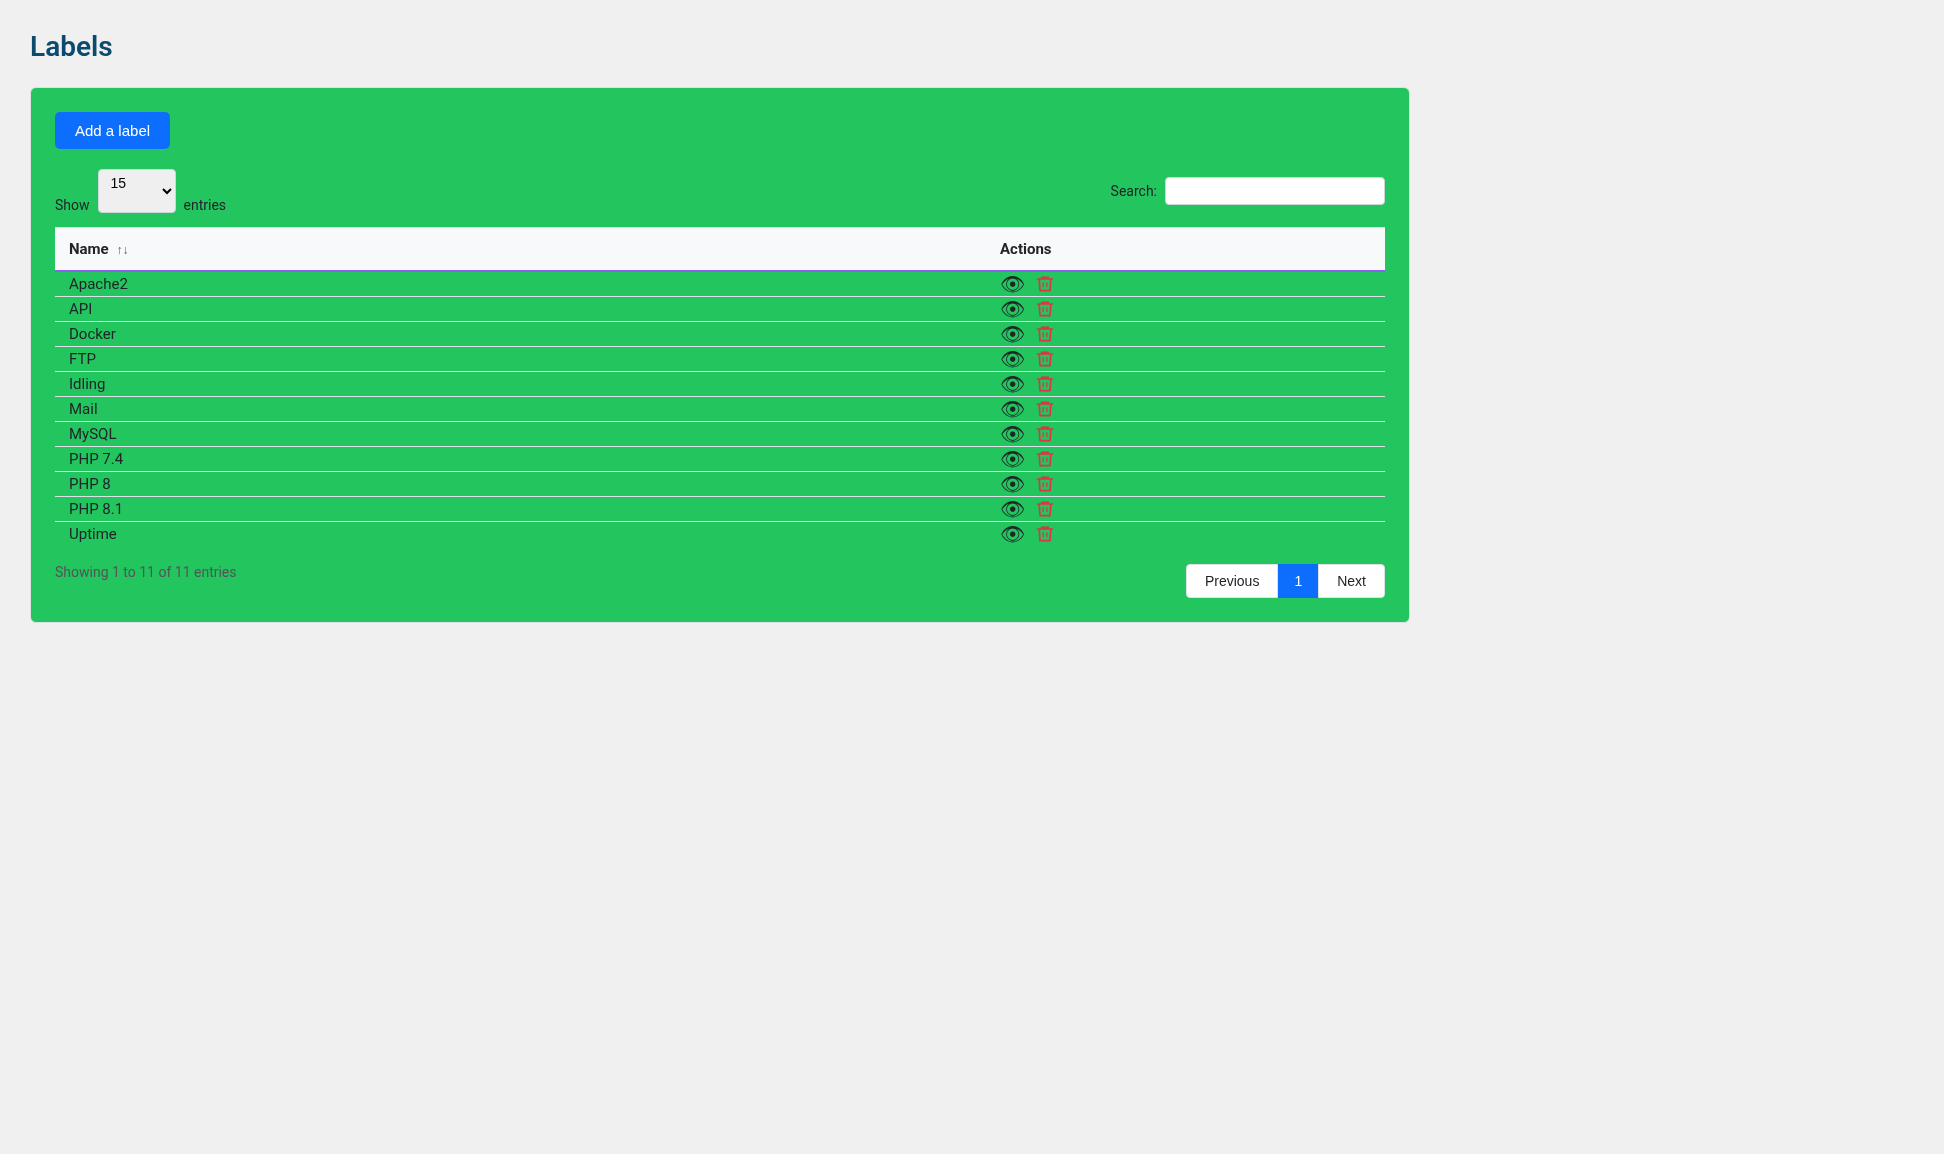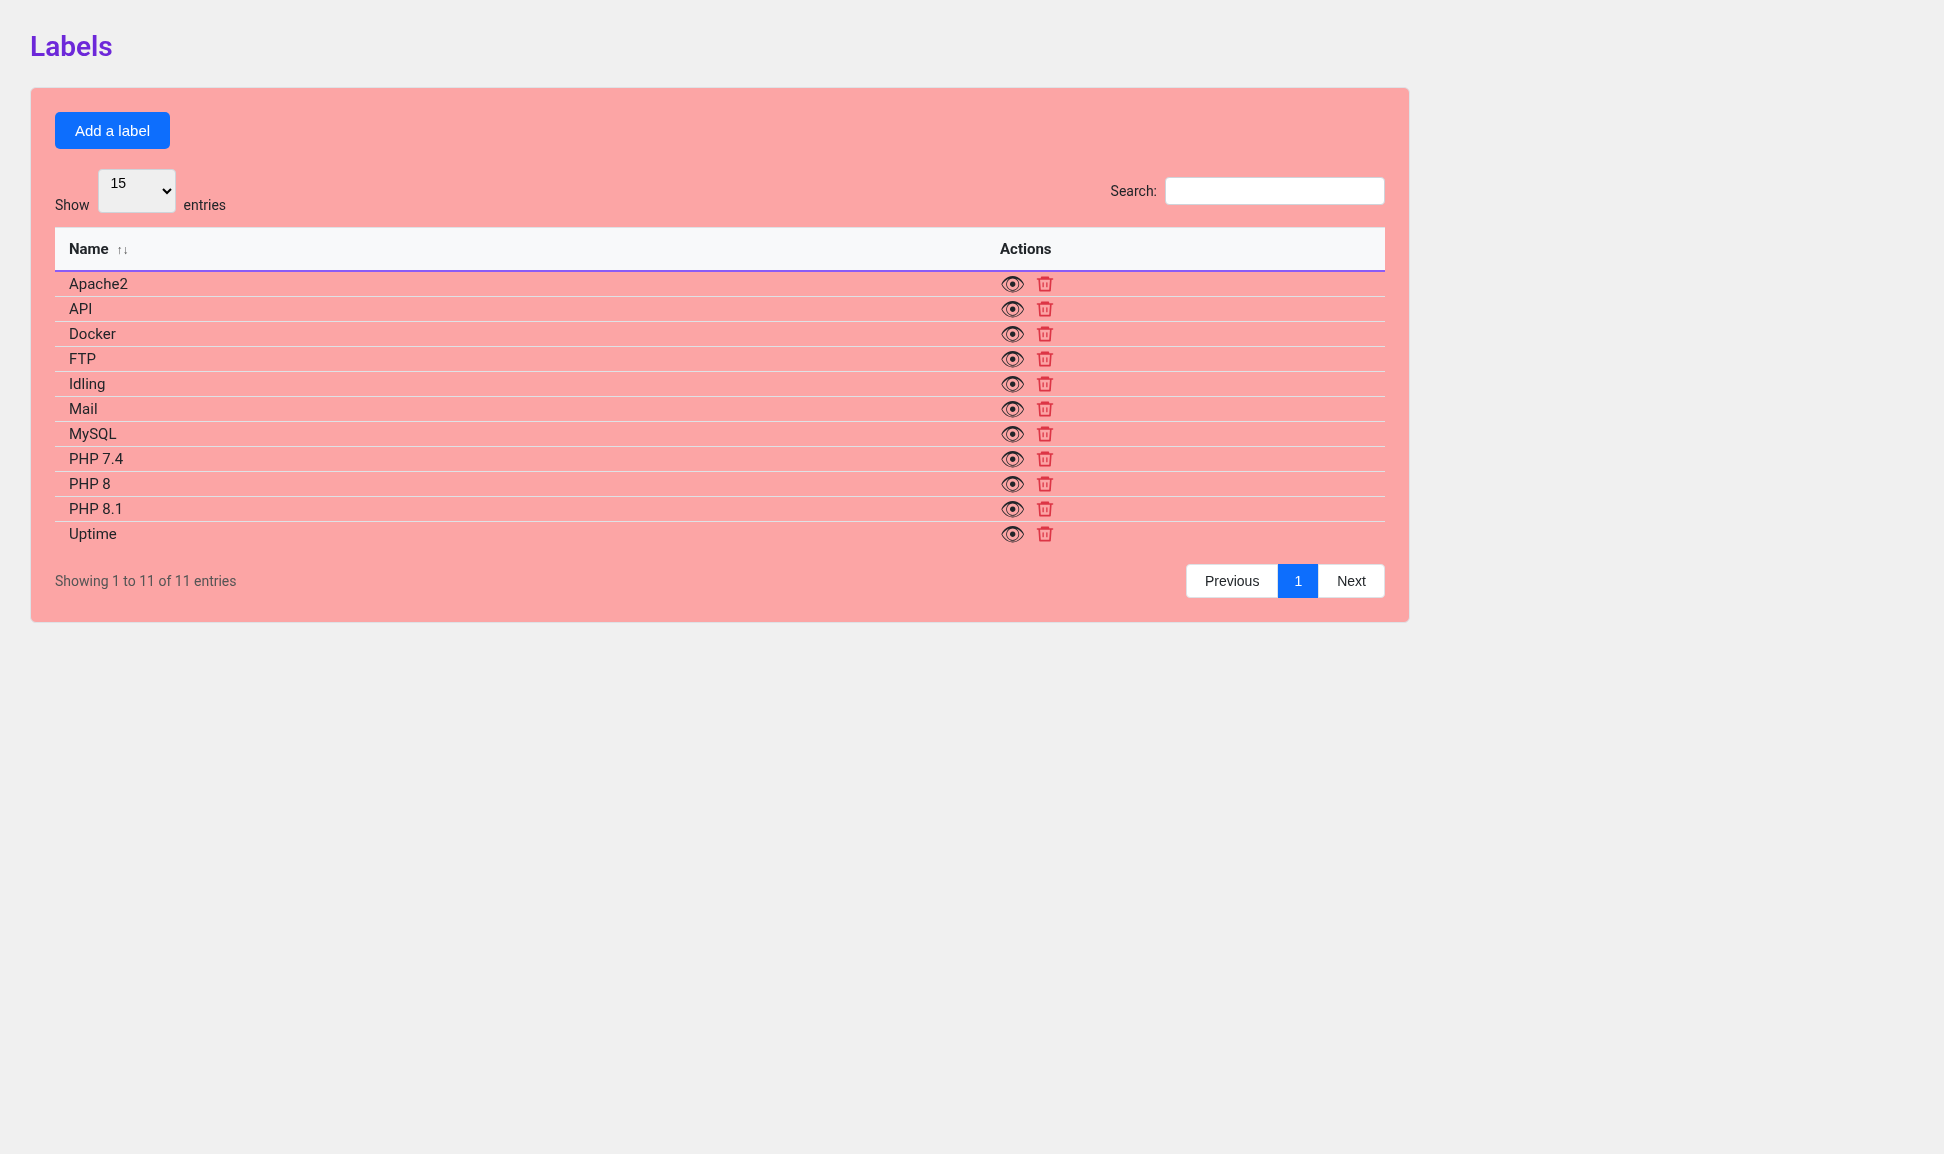--- a/index.html
+++ b/index.html
@@ -7,24 +7,24 @@
       font-family: -apple-system, BlinkMacSystemFont, "Segoe UI", Roboto, Arial, sans-serif;
       background: #f0f0f0;
       padding: 30px;
       font-size: 15px;
       color: #212529;
     }
     .page-title {
       font-size: 28px;
       font-weight: 600;
       margin-bottom: 24px;
-      color: #6d28d9;
+      color: #0c4a6e;
     }
     .card {
-      background: #fca5a5;
+      background: #22c55e;
       border: 1px solid #dee2e6;
       border-radius: 6px;
       padding: 24px;
       max-width: 1380px;
     }
     .add-btn {
       background: #0d6efd;
       color: #fff;
       border: none;
       border-radius: 5px;
@@ -120,21 +120,21 @@
     .eye-icon {
       font-size: 20px;
       color: #212529;
     }
     .trash-svg {
       width: 20px;
       height: 20px;
     }
     .footer-row {
       display: flex;
-      align-items: center;
+      align-items: flex-start;
       justify-content: space-between;
       margin-top: 18px;
       font-size: 14px;
       color: #555;
     }
     .pagination {
       display: flex;
       align-items: center;
       gap: 0;
       padding-left: 36px;

